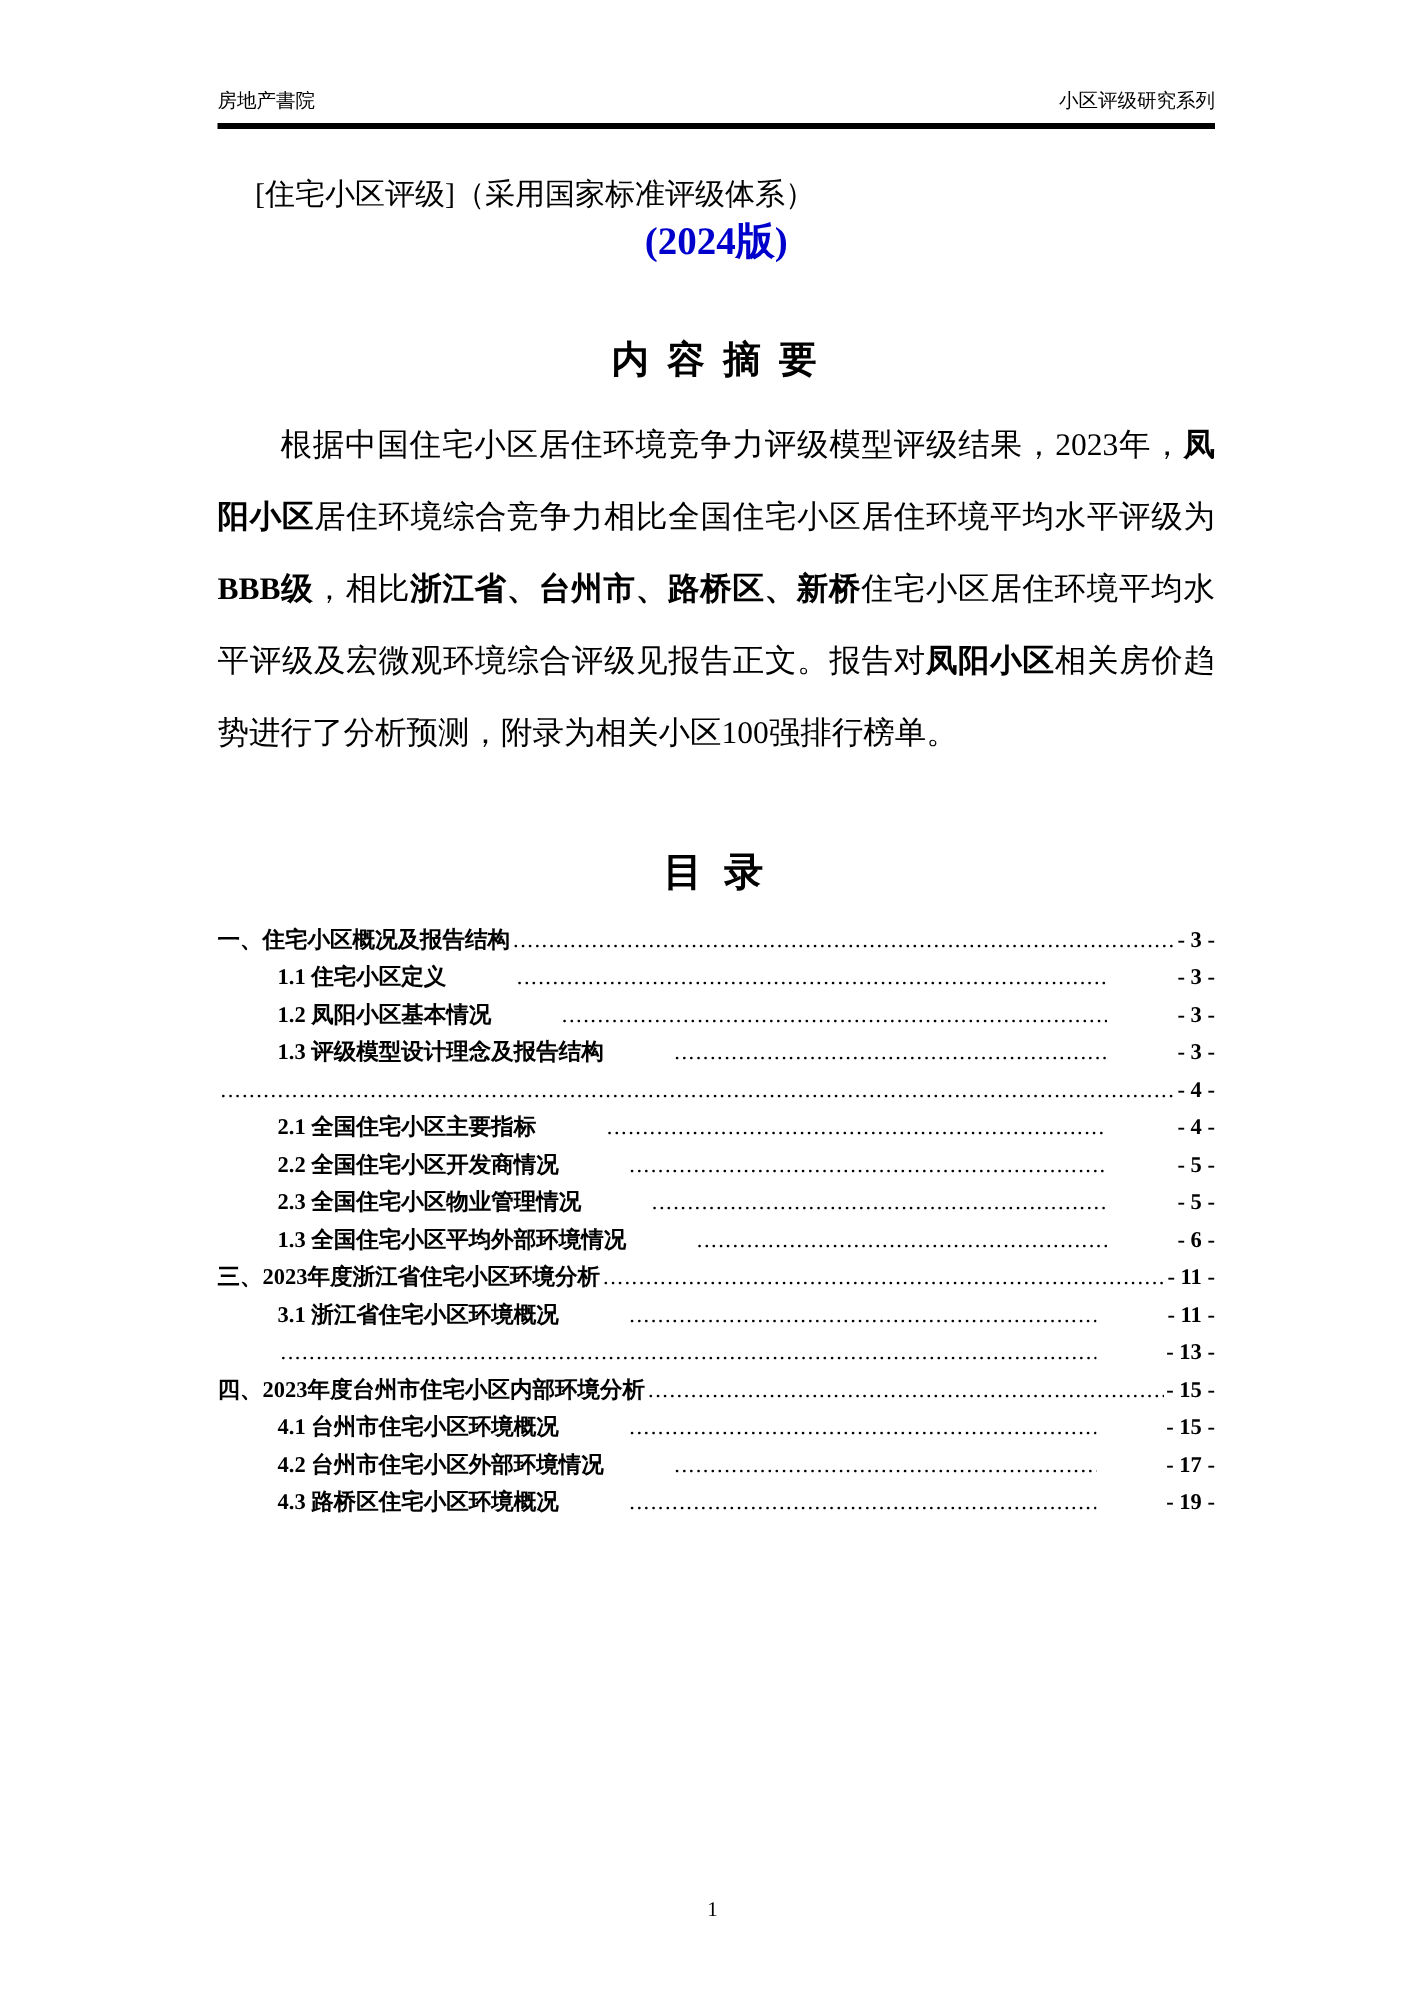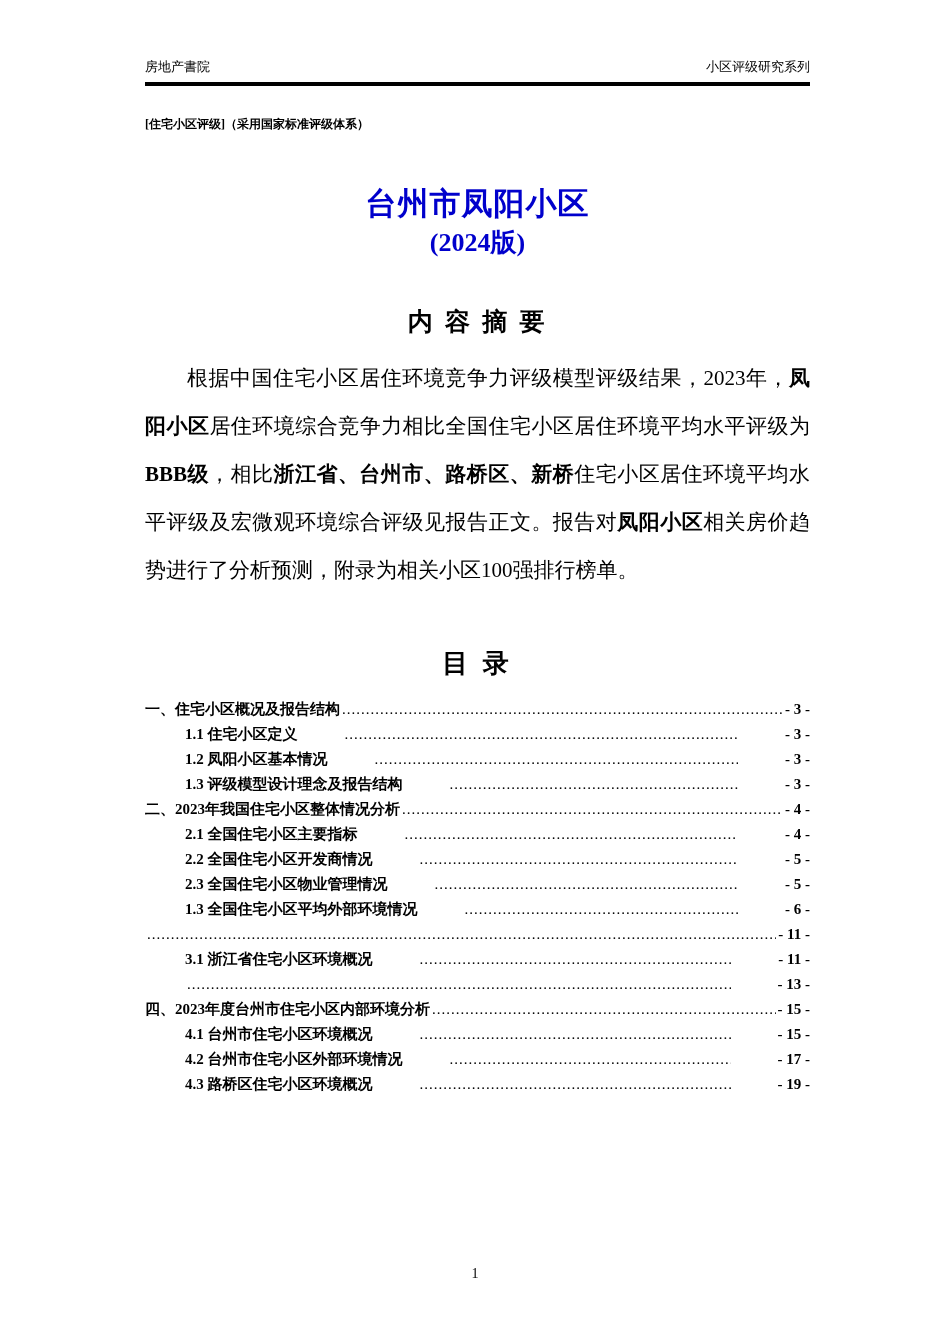--- a/index.html
+++ b/index.html
@@ -22,22 +22,23 @@
     align-items: flex-end;
     font-size: 13px;
     padding-bottom: 6px;
   }
   .header-rule {
     height: 4px;
     background: #000;
   }
   .subtitle {
     margin-top: 30px;
-    font-size: 12px;
-    font-weight: bold;
+    font-size: 20px;
+    font-weight: normal;
+    margin-left: 25px;
   }
   .title-line {
     margin-top: 50px;
     text-align: center;
     color: var(--accent, #0000CC);
     font-weight: bold;
     font-size: 31px;
     letter-spacing: 1px;
   }
   .title-line.second { margin-top: 28px; }
@@ -106,21 +107,20 @@
 <div class="page">
 
   <div class="header-row">
     <span>房地产書院</span>
     <span>小区评级研究系列</span>
   </div>
   <div class="header-rule"></div>
 
   <div class="subtitle">[住宅小区评级]（采用国家标准评级体系）</div>
 
-  <div class="title-line">台州市凤阳小区</div>
   <div class="title-edition">(2024版)</div>
 
   <div class="summary-heading">内 容 摘 要</div>
   <p class="summary-text" id="summary-paragraph"><span>根据中国住宅小区居住环境竞争力评级模型评级结果，2023年，</span><b>凤阳小区</b><span>居住环境综合竞争力相比全国住宅小区居住环境平均水平评级为</span><b>BBB级</b><span>，相比</span><b>浙江省、台州市、路桥区、新桥</b><span>住宅小区居住环境平均水平评级及宏微观环境综合评级见报告正文。报告对</span><b>凤阳小区</b><span>相关房价趋势进行了分析预测，附录为相关小区100强排行榜单。</span></p>
 
   <div class="toc-heading">目 录</div>
   <div class="toc" id="toc-list">
       <div class="toc-row level-1">
         <span class="toc-label">一、住宅小区概况及报告结构</span>
         <span class="toc-dots">....................................................................................................................................................................................................................................................................</span>
@@ -135,21 +135,20 @@
         <span class="toc-label">1.2 凤阳小区基本情况</span>
         <span class="toc-dots">....................................................................................................................................................................................................................................................................</span>
         <span class="toc-page">- 3 -</span>
       </div>
       <div class="toc-row level-2">
         <span class="toc-label">1.3 评级模型设计理念及报告结构</span>
         <span class="toc-dots">....................................................................................................................................................................................................................................................................</span>
         <span class="toc-page">- 3 -</span>
       </div>
       <div class="toc-row level-1">
-        <span class="toc-label">二、2023年我国住宅小区整体情况分析</span>
         <span class="toc-dots">....................................................................................................................................................................................................................................................................</span>
         <span class="toc-page">- 4 -</span>
       </div>
       <div class="toc-row level-2">
         <span class="toc-label">2.1 全国住宅小区主要指标</span>
         <span class="toc-dots">....................................................................................................................................................................................................................................................................</span>
         <span class="toc-page">- 4 -</span>
       </div>
       <div class="toc-row level-2">
         <span class="toc-label">2.2 全国住宅小区开发商情况</span>
@@ -160,20 +159,21 @@
         <span class="toc-label">2.3 全国住宅小区物业管理情况</span>
         <span class="toc-dots">....................................................................................................................................................................................................................................................................</span>
         <span class="toc-page">- 5 -</span>
       </div>
       <div class="toc-row level-2">
         <span class="toc-label">1.3 全国住宅小区平均外部环境情况</span>
         <span class="toc-dots">....................................................................................................................................................................................................................................................................</span>
         <span class="toc-page">- 6 -</span>
       </div>
       <div class="toc-row level-1">
+        <span class="toc-label">三、2023年度浙江省住宅小区环境分析</span>
         <span class="toc-dots">....................................................................................................................................................................................................................................................................</span>
         <span class="toc-page">- 11 -</span>
       </div>
       <div class="toc-row level-2">
         <span class="toc-label">3.1 浙江省住宅小区环境概况</span>
         <span class="toc-dots">....................................................................................................................................................................................................................................................................</span>
         <span class="toc-page">- 11 -</span>
       </div>
       <div class="toc-row level-2">
         <span class="toc-dots">....................................................................................................................................................................................................................................................................</span>

